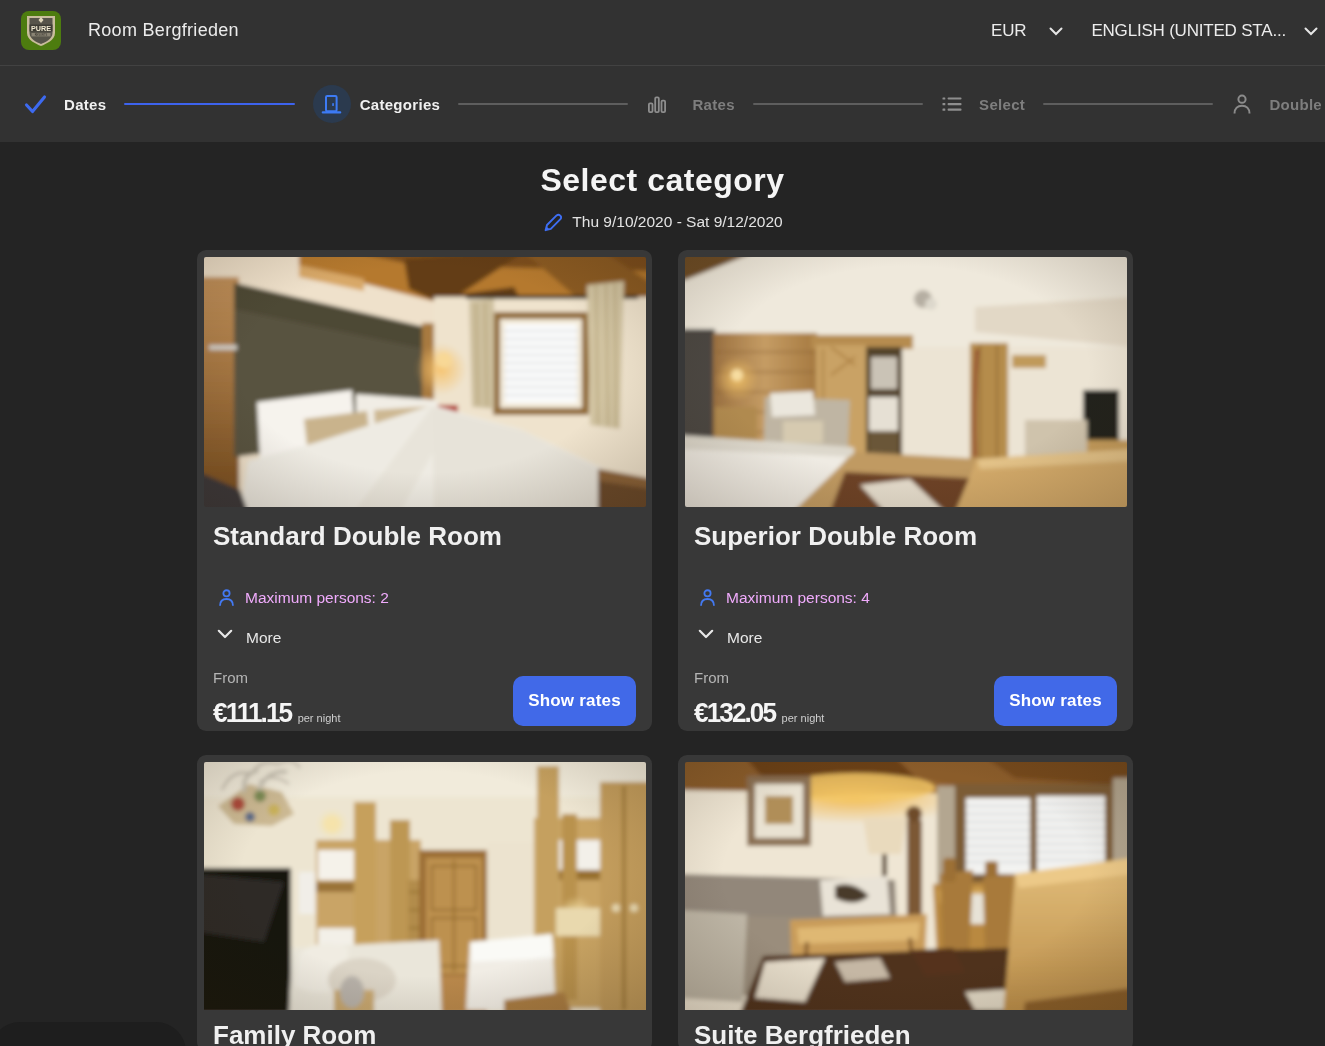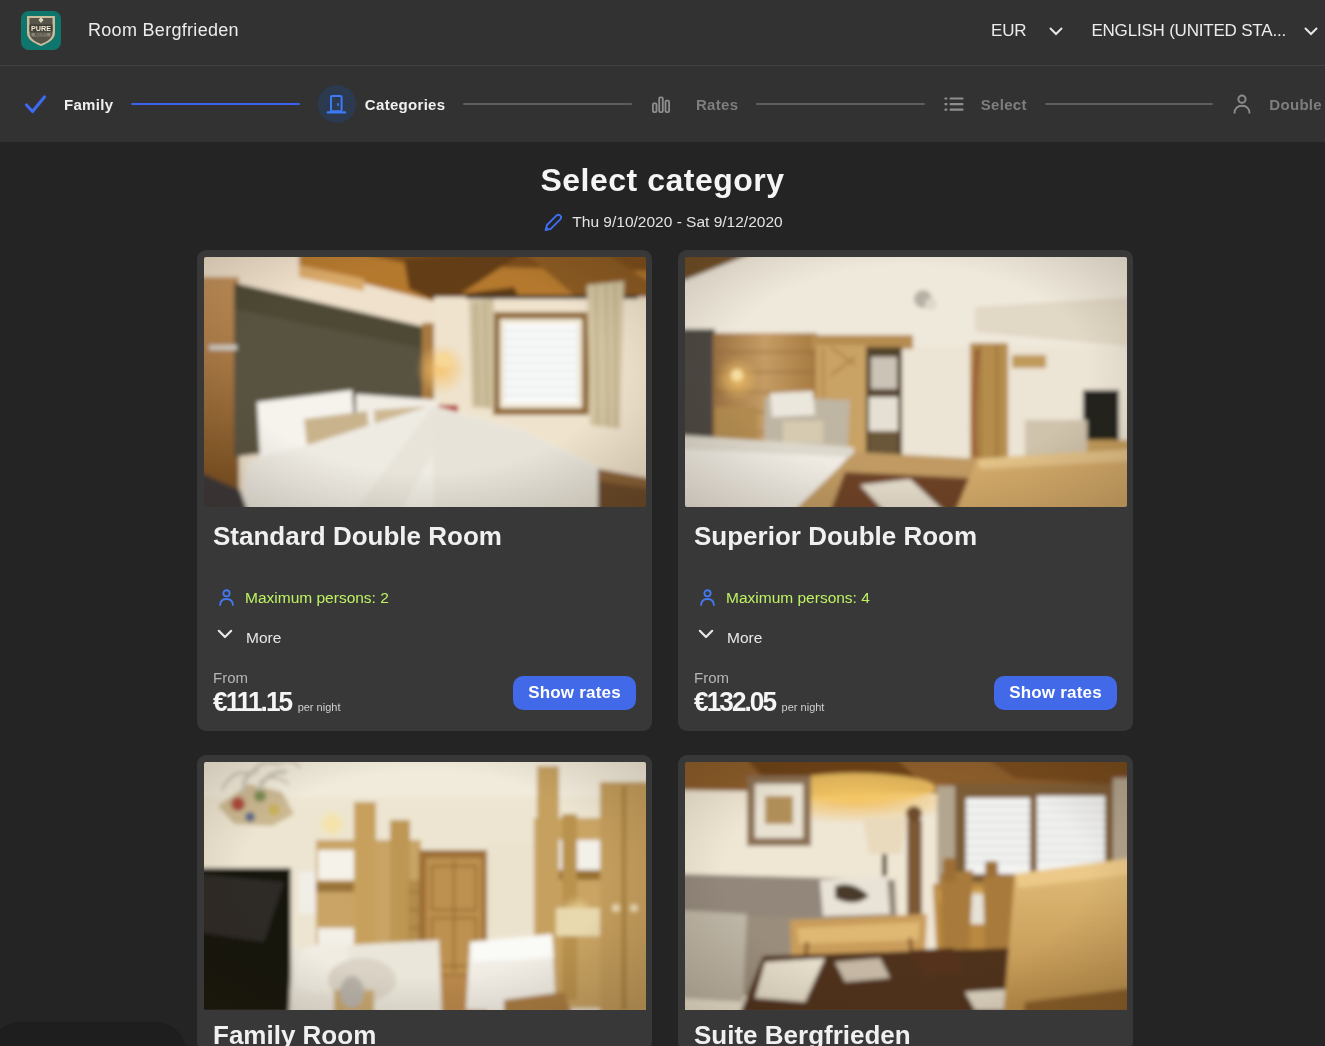--- a/index.html
+++ b/index.html
@@ -1,20 +1,20 @@
 <!DOCTYPE html>
 <html><head>
 <meta charset="utf-8">
 <style>
 * { margin:0; padding:0; box-sizing:border-box; }
 html,body { width:1325px; height:1046px; overflow:hidden; background:#242424;
   font-family:"Liberation Sans", sans-serif; }
 .topbar { height:66px; background:#323232; border-bottom:1px solid #424242;
   display:flex; align-items:center; position:relative; }
-.logo { width:40px; height:39px; background:#0f766e; border-radius:8px; margin-left:21px; margin-top:-5px;
+.logo { width:40px; height:39px; background:#4d7c0f; border-radius:8px; margin-left:21px; margin-top:-5px;
   display:flex; align-items:center; justify-content:center; }
 .hotelname { color:#ececec; font-size:18px; font-weight:500; margin-left:27px; letter-spacing:0.3px; margin-top:-4px; }
 .topright { position:absolute; right:7px; top:-2px; height:66px; display:flex; align-items:center; color:#ececec; font-size:17px; letter-spacing:-0.2px; }
 .topright .cur { display:flex; align-items:center; }
 .topright .lang { margin-left:28px; }
 .topright .lang { display:flex; align-items:center; }
 .chev { margin-left:23px; display:flex; }
 .lang .chev { margin-left:18px; }
 .navbar { height:76px; background:#323232; display:flex; align-items:center; padding:0 3px 0 24px; }
 .step { display:flex; align-items:center; }
@@ -26,30 +26,30 @@
 .grey-line { background:#5e5e5e; }
 .circlebg { width:38px; height:38px; border-radius:50%; background:#2b3a4e; display:flex; align-items:center; justify-content:center; }
 .main { text-align:center; }
 h1 { color:#f5f5f5; font-size:32px; font-weight:700; letter-spacing:0.5px; margin-top:20px; }
 .daterow { margin-top:12px; display:flex; align-items:center; justify-content:center; color:#e3e3e3; font-size:15.5px; font-weight:500; }
 .daterow svg { margin-right:10px; }
 .grid { width:936px; margin:18px 0 0 197px; display:flex; flex-wrap:wrap; justify-content:space-between; }
 .card { width:455px; background:#383838; border-radius:9px; padding:7px 6px 0; margin-bottom:24px; text-align:left; }
 .card .photo { width:442px; height:250px; border-radius:2px; overflow:hidden; margin:0 auto; }
 .card h2 { color:#f0f0f0; font-size:26px; font-weight:700; letter-spacing:0px; margin:14px 0 0 10px; }
-.featrow { display:flex; align-items:center; margin:36px 0 0 14px; color:#bef264; font-size:15.5px; }
+.featrow { display:flex; align-items:center; margin:36px 0 0 14px; color:#f0abfc; font-size:15.5px; }
 .featrow svg { margin-right:9px; }
 .morerow { display:flex; align-items:flex-start; margin:22px 0 0 14px; color:#e8e8e8; font-size:15.5px; }
 .morerow svg { margin-right:13px; }
 .pricerow { position:relative; margin:22px 0 0 10px; height:62px; }
 .from { color:#b5b5b5; font-size:15px; }
-.price { color:#f5f5f5; font-size:27px; font-weight:700; margin-top:1px; display:flex; align-items:baseline; }
+.price { color:#f5f5f5; font-size:27px; font-weight:700; margin-top:12px; display:flex; align-items:baseline; }
 .pricenum { letter-spacing:-2px; display:inline-block; transform:scaleX(0.97); transform-origin:0 100%; }
 .pernight { color:#cfcfcf; font-size:11px; font-weight:400; margin-left:4px; }
-.showrates { position:absolute; right:10px; top:7px; width:123px; height:34px; background:#4169e8;
+.showrates { position:absolute; right:10px; top:7px; width:123px; height:50px; background:#4169e8;
   color:#fff; font-size:17px; font-weight:700; border:none; border-radius:10px; letter-spacing:0.2px; }
 .card:nth-of-type(3) h2, .card:nth-of-type(4) h2 { margin-top:8px; }
 .fab { position:fixed; left:-10px; bottom:-36px; width:196px; height:60px; background:#1e1e1e; border-radius:30px; }
 </style>
 </head>
 <body>
 <div class="topbar">
   <div class="logo">
     <svg width="34" height="33" viewBox="0 0 34 33">
       <path d="M3 2 h28 v17 c0 7 -9 11 -14 13 c-5 -2 -14 -6 -14 -13 z" fill="#c9bd9c"></path>
@@ -73,21 +73,21 @@
             <path d="M1.5 1.5 L7 7 L12.5 1.5" stroke="#e6e6e6" stroke-width="2" fill="none" stroke-linecap="round"></path>
           </svg>
         </span></div>
   </div>
 </div>
 <div class="navbar">
   <div class="step">
       <svg width="23" height="23" viewBox="0 0 23 23">
         <path d="M2.5 12 L8.5 18.5 L20.5 4" stroke="#3d6af0" stroke-width="3.1" fill="none" stroke-linecap="round" stroke-linejoin="round"></path>
       </svg>
-      <span class="steplabel active" style="margin-left:17px;">Family</span>
+      <span class="steplabel active" style="margin-left:17px;">Dates</span>
     </div>
   <div class="navline blue-line" style="margin:0 18px;"></div>
   <div class="step">
       <div class="circlebg">
         <svg width="21" height="21" viewBox="0 0 21 21">
           <rect x="5" y="2" width="10.6" height="15.2" rx="1.2" stroke="#3d7bf5" stroke-width="2" fill="none"></rect>
           <line x1="1.8" y1="18.4" x2="19.2" y2="18.4" stroke="#3d7bf5" stroke-width="2.2" stroke-linecap="round"></line>
           <rect x="11.2" y="9" width="1.7" height="3" rx="0.85" fill="#3d7bf5"></rect>
         </svg>
       </div>

